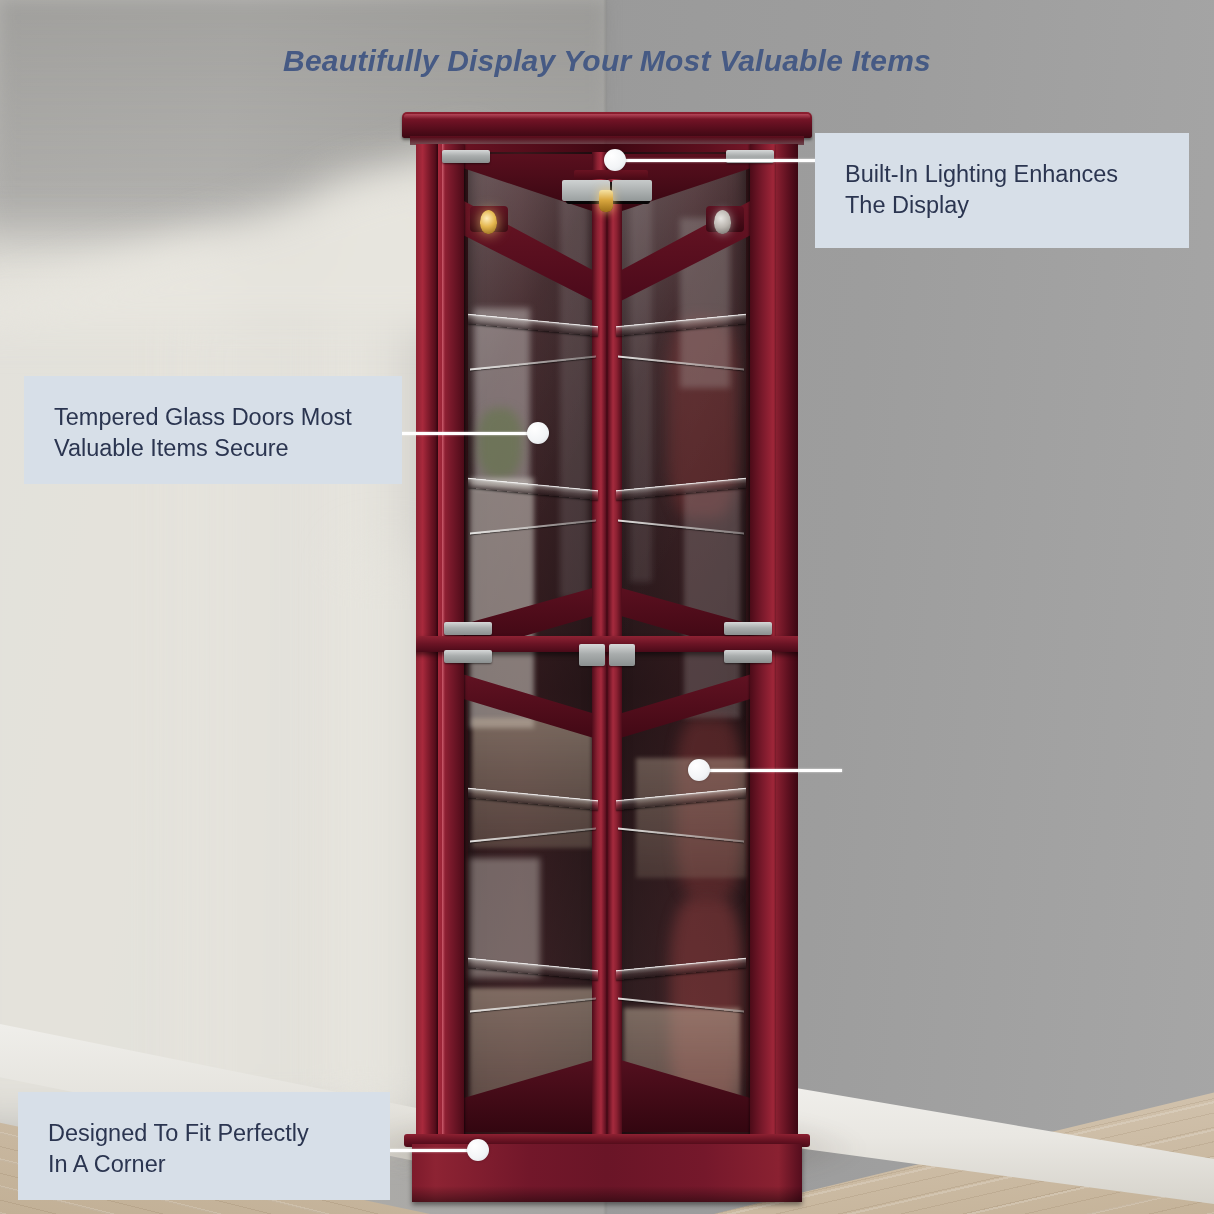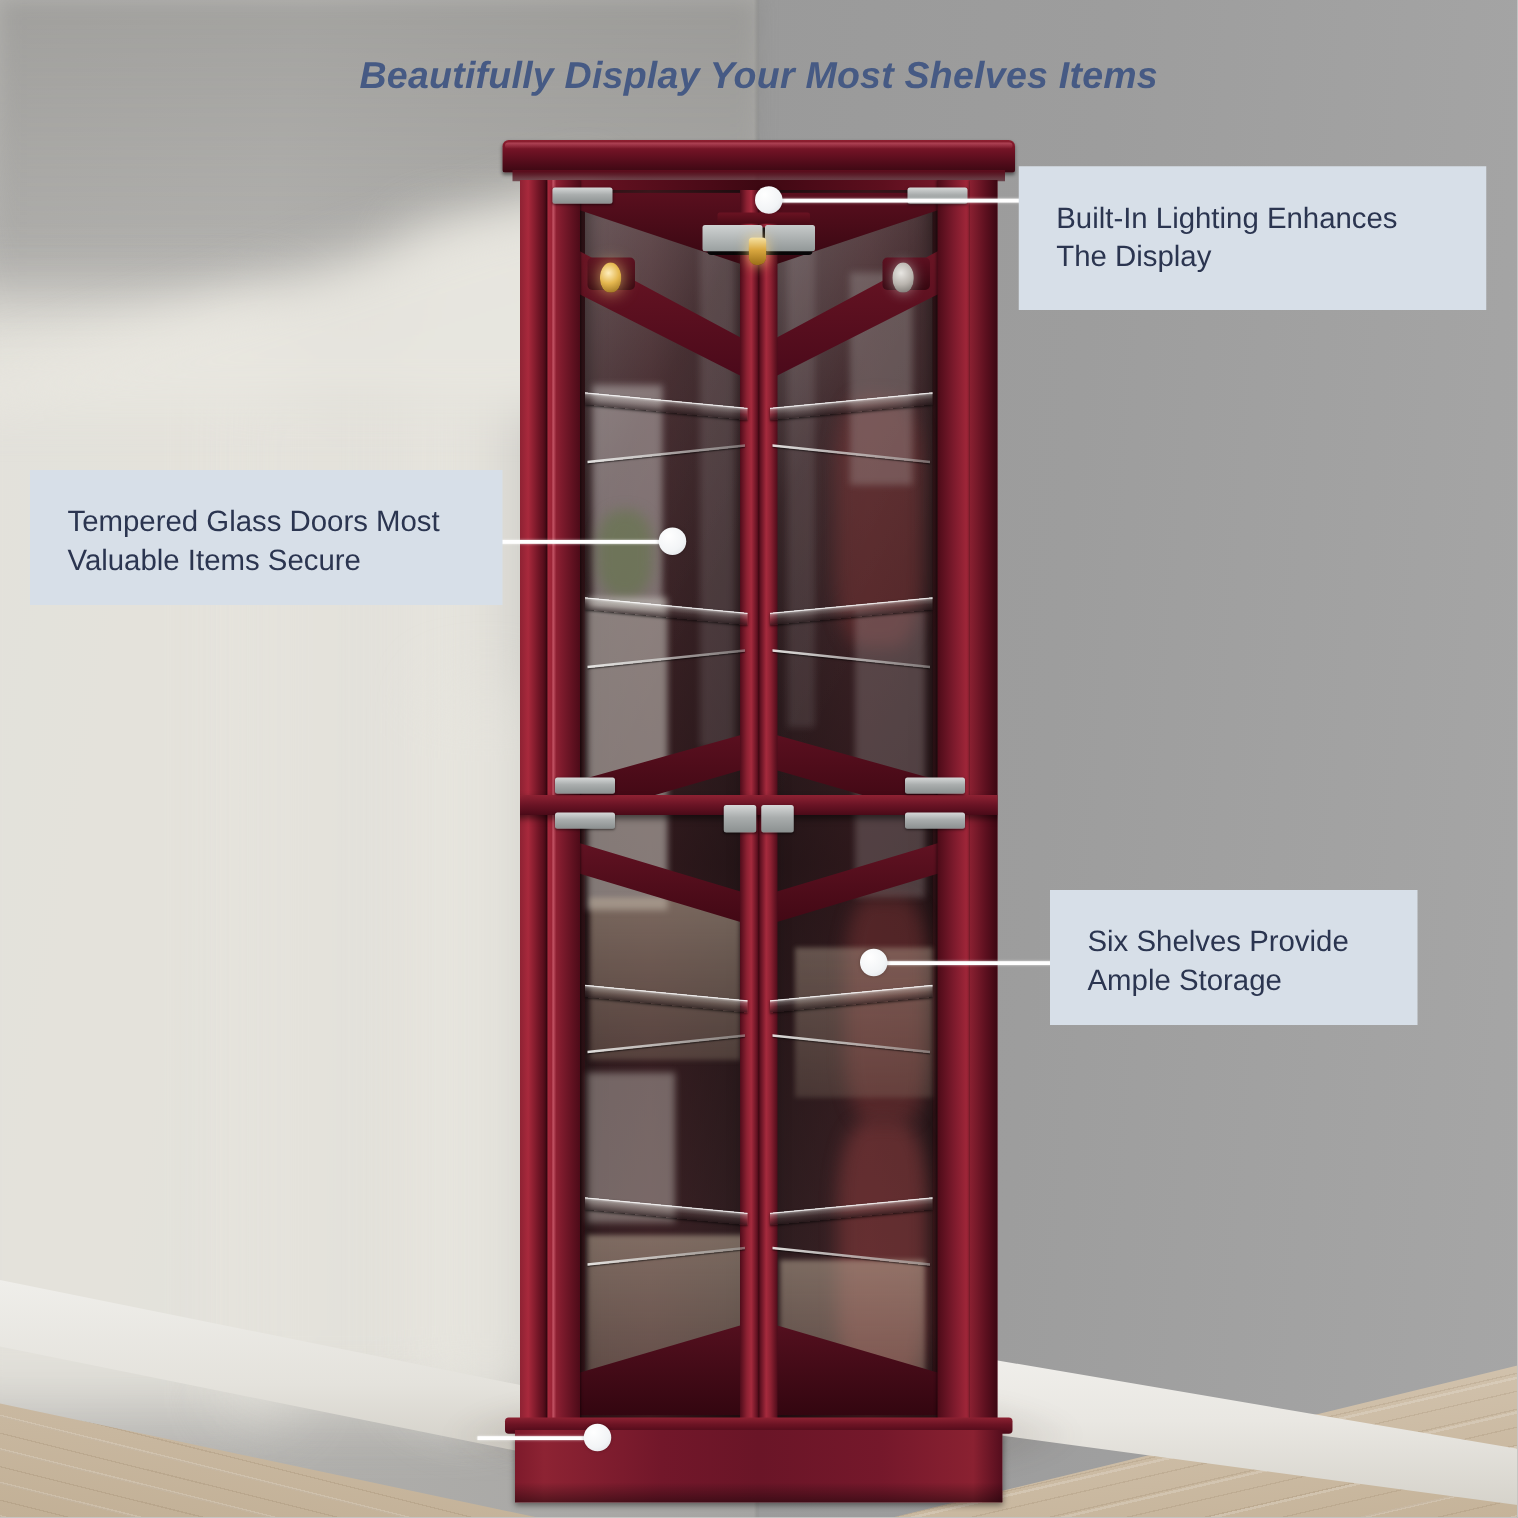--- a/index.html
+++ b/index.html
@@ -441,33 +441,33 @@
       <div class="hinge" style="left:308px; top:992px; width:48px; height:13px;"></div>
 
     </div>
 
     <div class="plinth-top"></div>
     <div class="plinth">
       <div class="plinth-shade"></div>
     </div>
   </div>
 
-  <div id="title">Beautifully Display Your Most Shelves Items</div>
+  <div id="title">Beautifully Display Your Most Valuable Items</div>
 
   <div class="leader" style="left:613px; top:159px; width:205px;"></div>
   <div class="dot" style="left:604px; top:149px;"></div>
   <div class="callout" style="left:815px; top:133px; width:374px; height:115px;">Built-In Lighting Enhances
 The Display</div>
 
   <div class="leader" style="left:390px; top:432px; width:155px;"></div>
   <div class="dot" style="left:527px; top:422px;"></div>
   <div class="callout" style="left:24px; top:376px; width:378px; height:108px;">Tempered Glass Doors Most
 Valuable Items Secure</div>
 
   <div class="leader" style="left:700px; top:769px; width:142px;"></div>
   <div class="dot" style="left:688px; top:759px;"></div>
-  <div class="callout" style="left:840px; top:712px; width:294px; height:108px;">Six Shelves Provide
-Ample Storage</div>
 
   <div class="leader" style="left:382px; top:1149px; width:96px;"></div>
   <div class="dot" style="left:467px; top:1139px;"></div>
+  <div class="callout" style="left:18px; top:1092px; width:372px; height:108px;">Designed To Fit Perfectly
+In A Corner</div>
 
 </div>
 
 </body></html>

